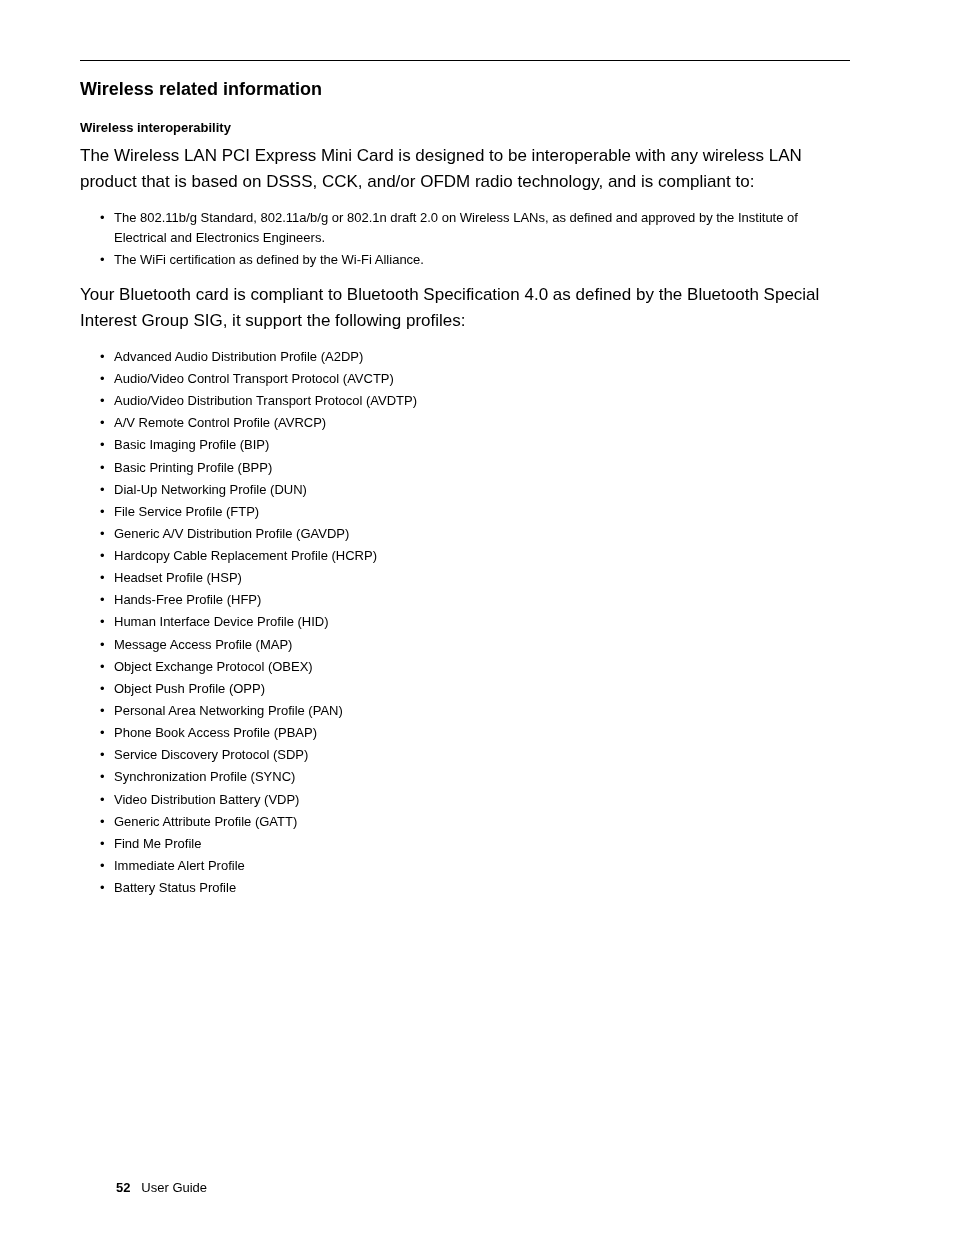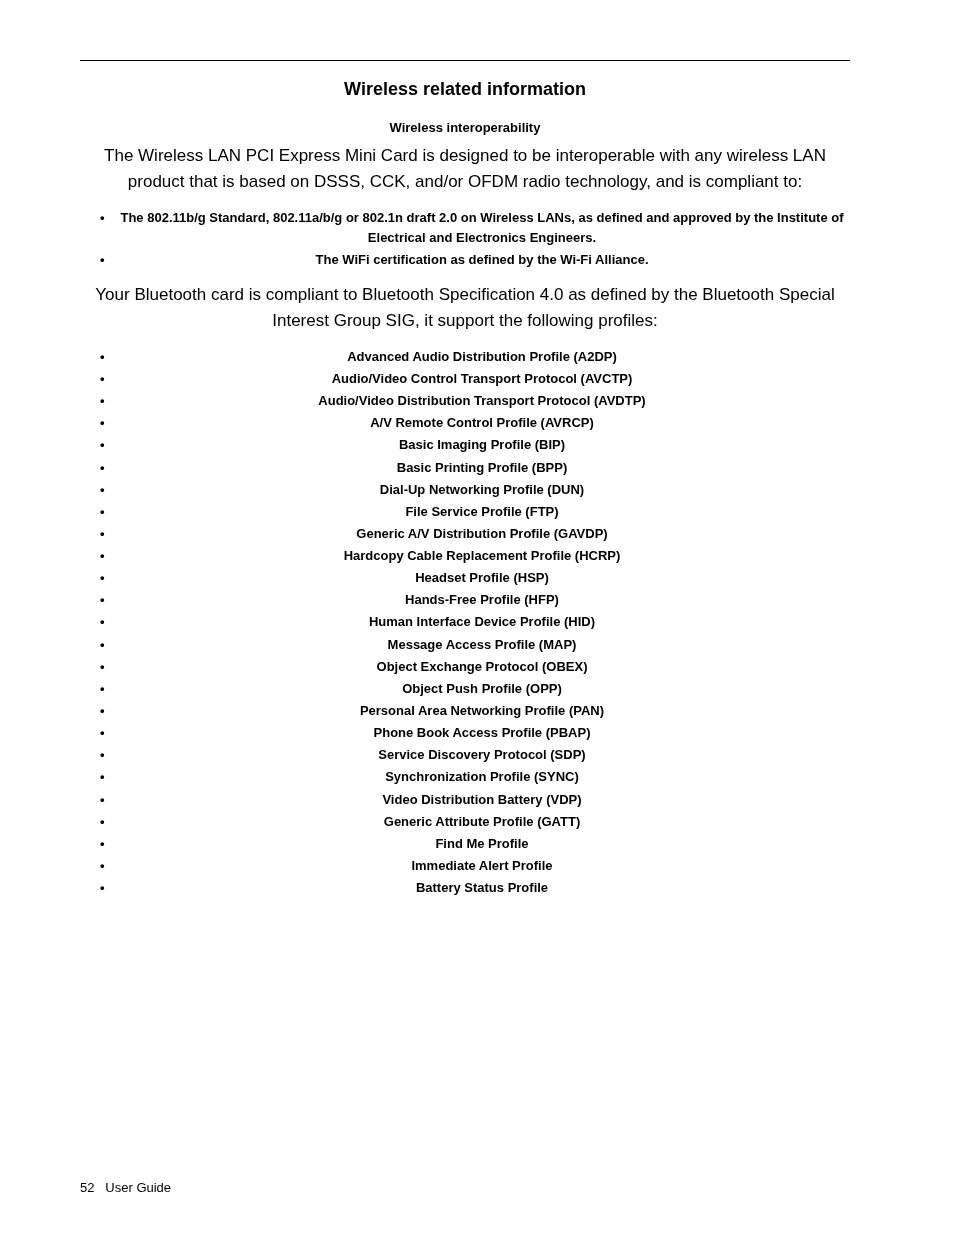--- a/index.html
+++ b/index.html
@@ -15,21 +15,20 @@
       color: #000000;
       width: 954px;
       min-height: 1235px;
     }
 
     .page {
       width: 954px;
       min-height: 1235px;
       padding: 60px 104px 60px 80px;
       position: relative;
-      text-align: center;
     }
 
     .top-border {
       border-top: 1.5px solid #000000;
       margin-bottom: 18px;
     }
 
     .section-title {
       font-size: 18px;
       font-weight: bold;
@@ -45,21 +44,20 @@
     .body-text {
       font-size: 17px;
       line-height: 1.55;
       margin-bottom: 12px;
     }
 
     .bullet-list {
       margin: 0 0 12px 20px;
       padding: 0;
       list-style: none;
-      font-weight: bold;
     }
 
     .bullet-list li {
       font-size: 13px;
       line-height: 1.55;
       padding-left: 14px;
       position: relative;
       margin-bottom: 2px;
     }
 
@@ -71,21 +69,22 @@
     }
 
     .footer {
       position: absolute;
       bottom: 40px;
       left: 80px;
       font-size: 13px;
     }
 
     .footer-page-num {
-      font-weight: normal;
+      font-weight: bold;
+      margin-left: 36px;
     }
   </style>
 </head>
 <body>
 
 <div class="page">
   <div class="top-border"></div>
 
   <h1 class="section-title">Wireless related information</h1>
 

